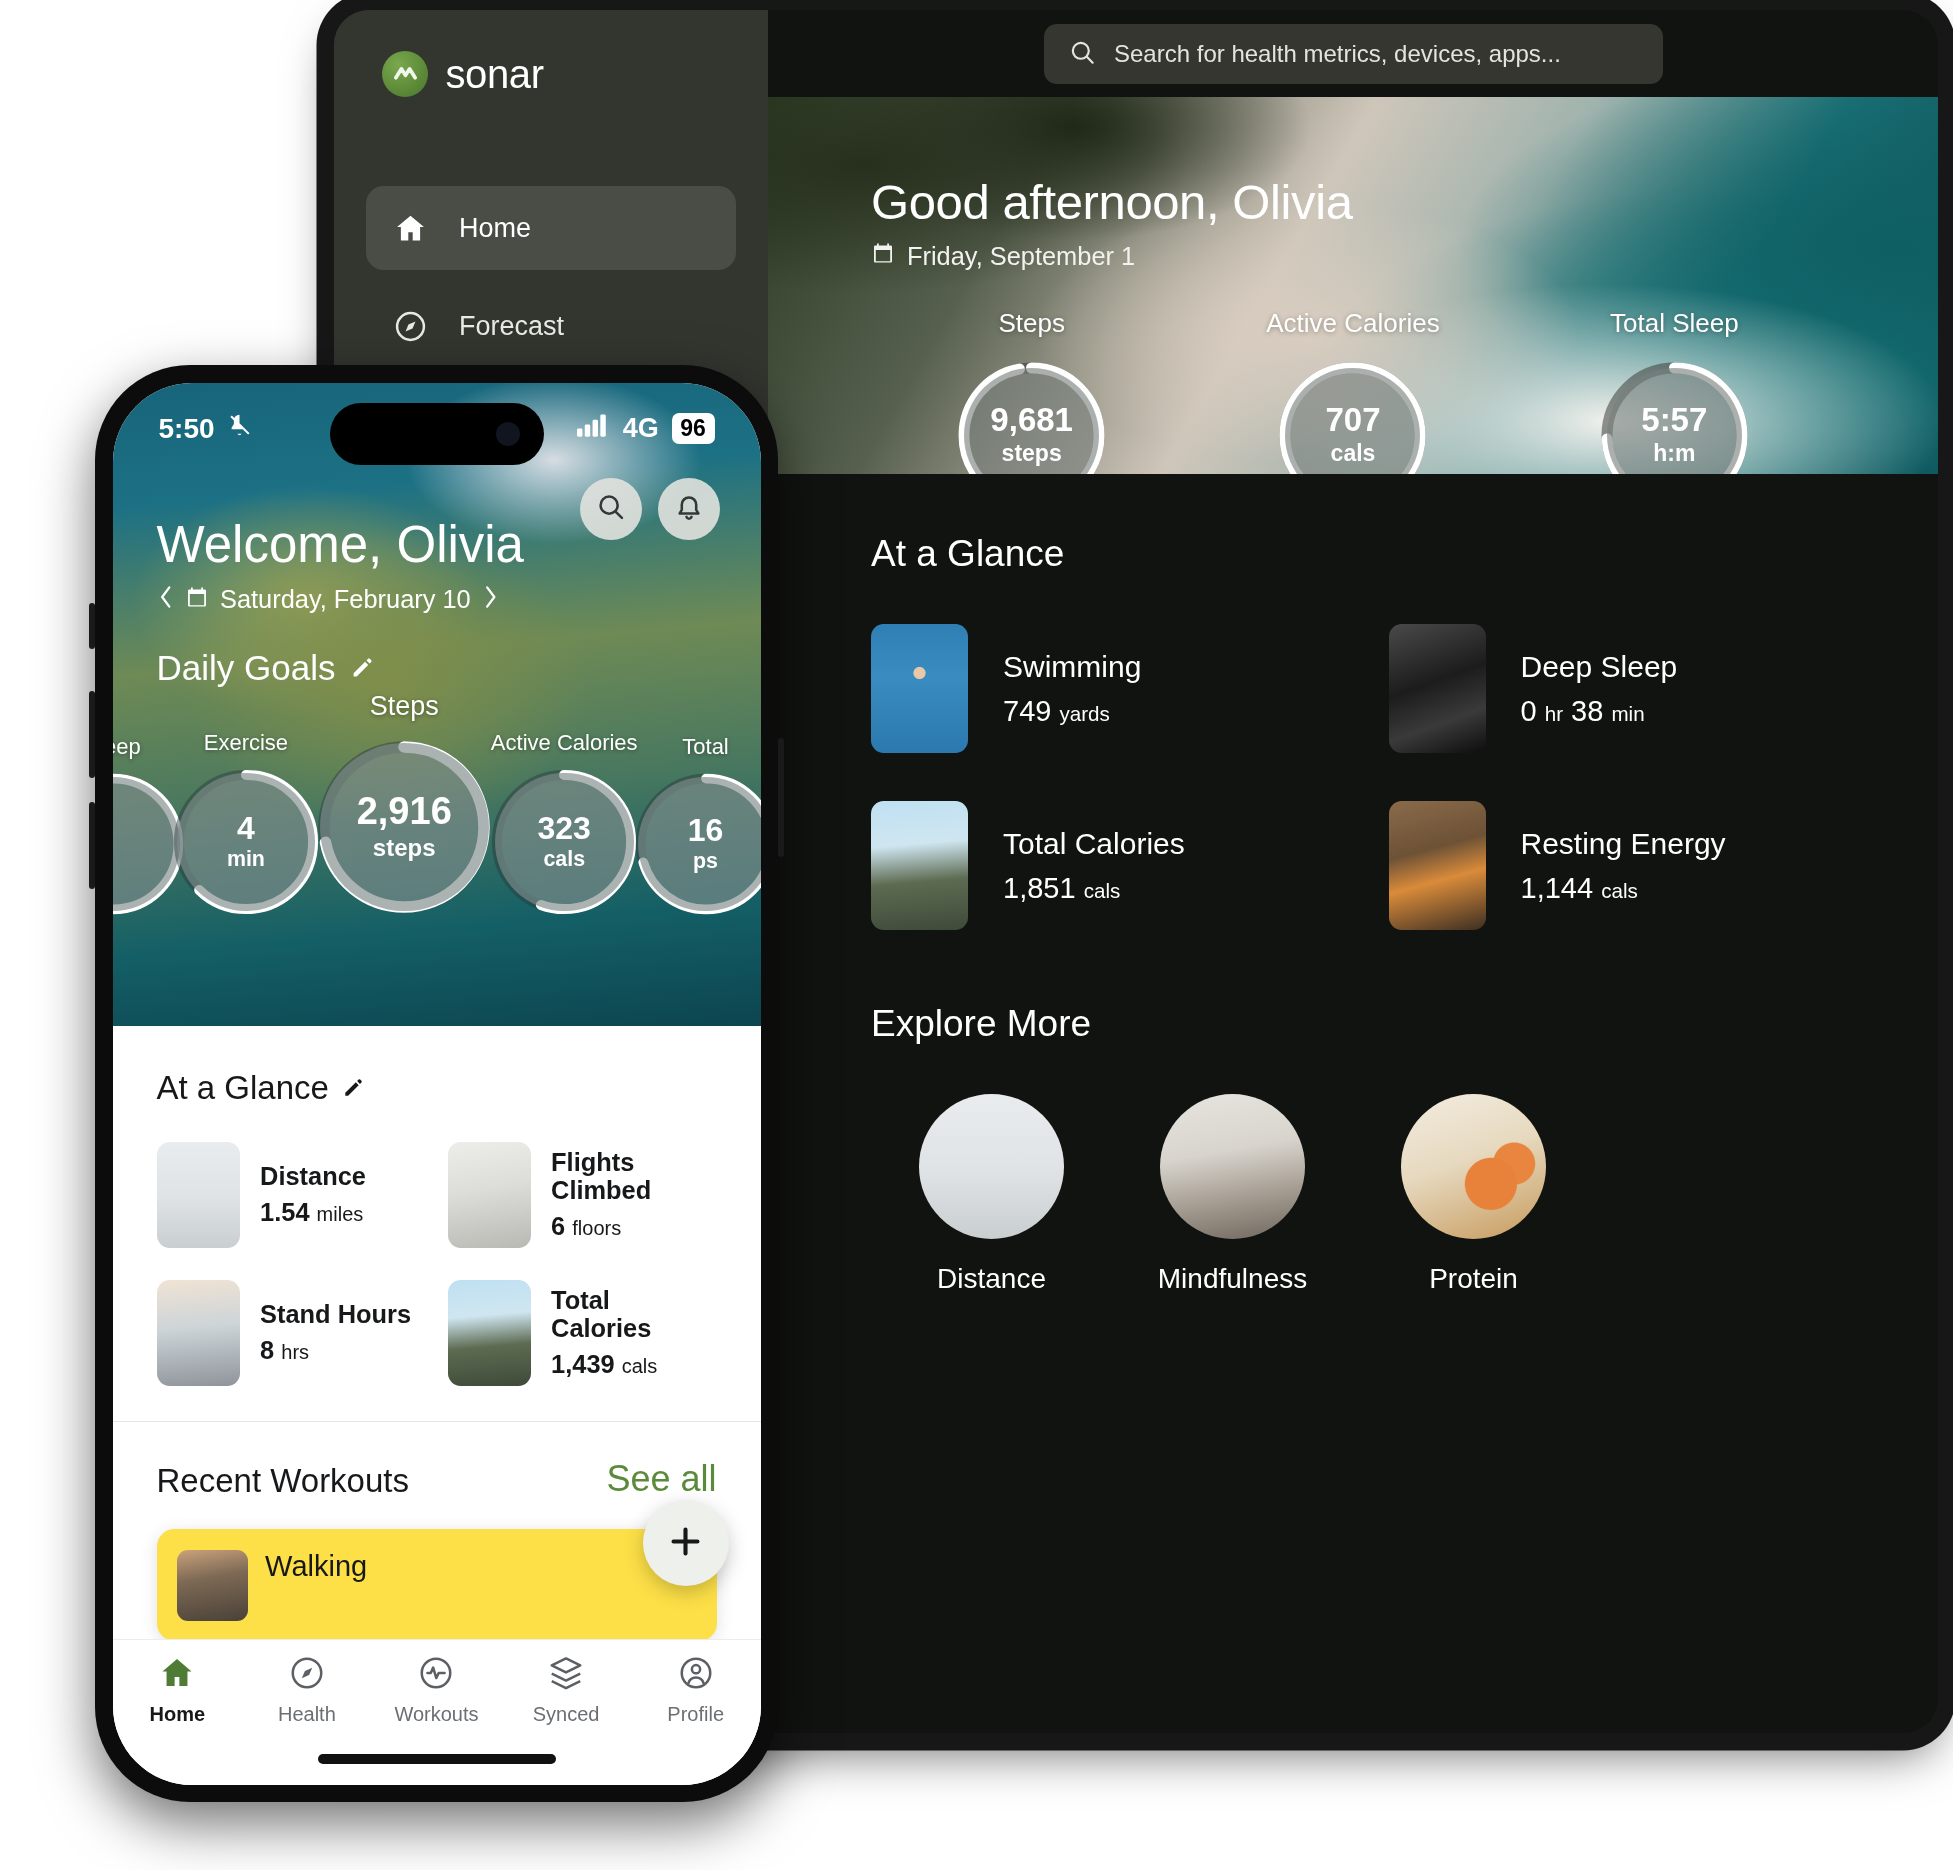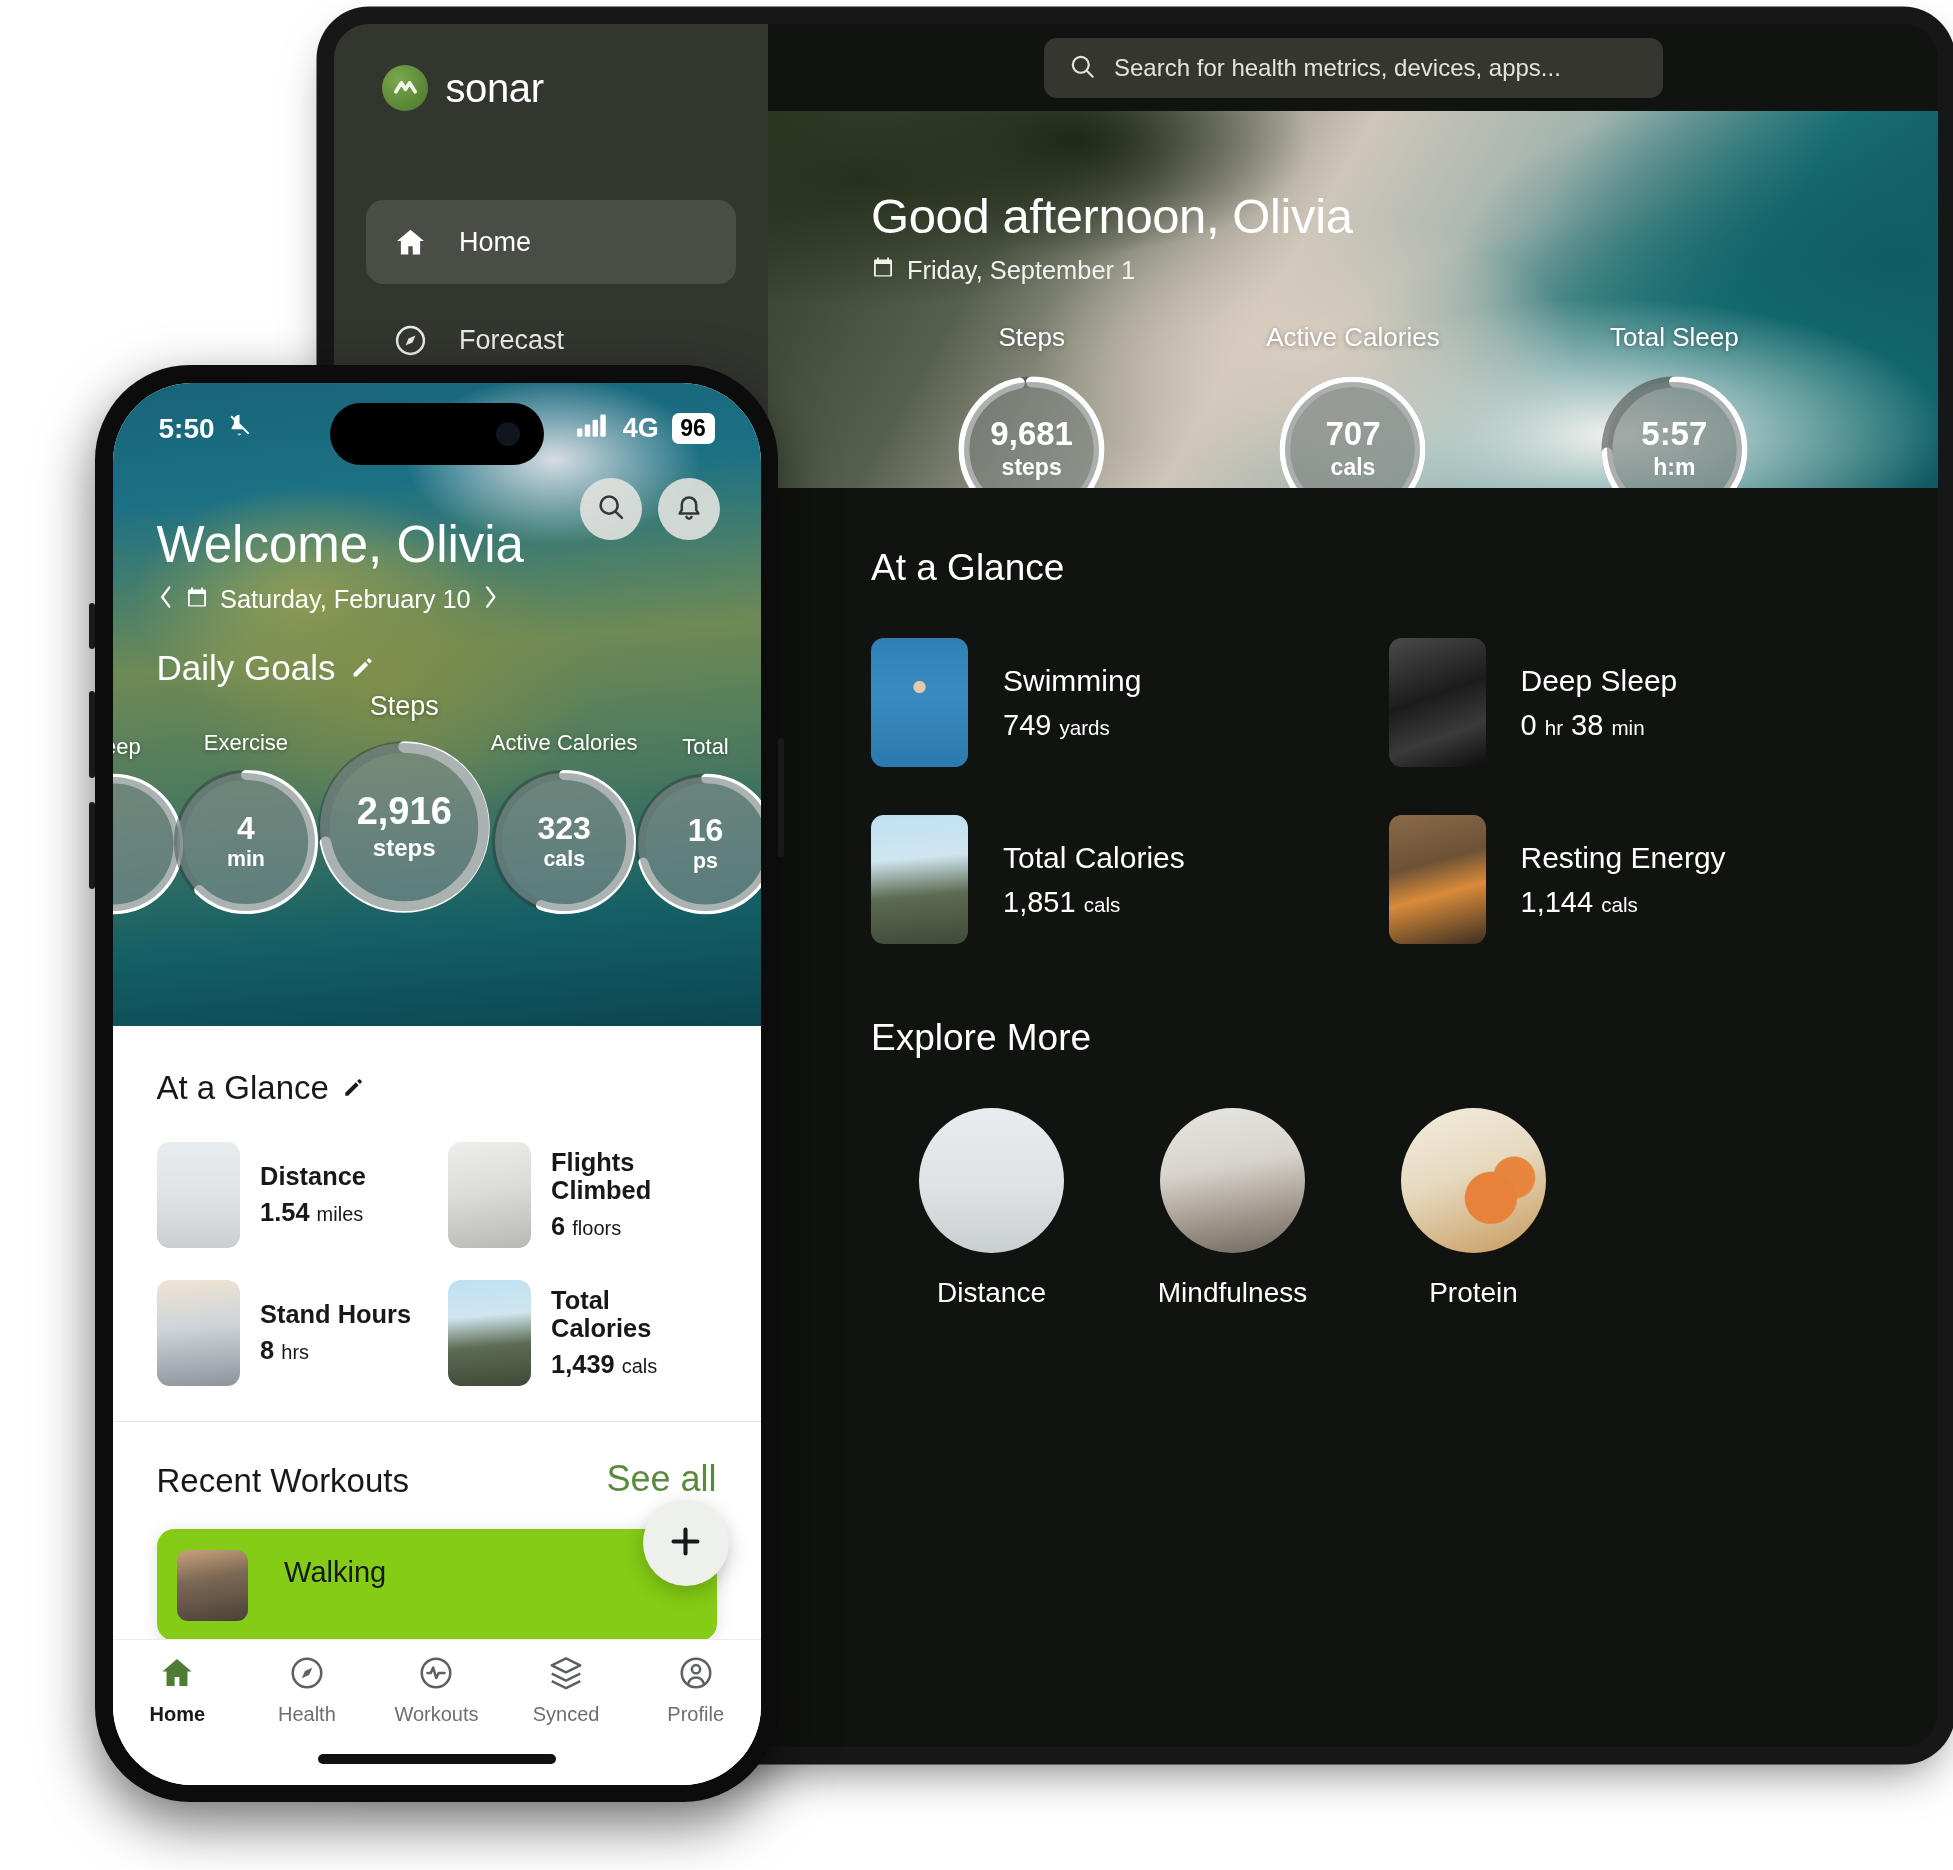--- a/index.html
+++ b/index.html
@@ -6,21 +6,21 @@
   html, body {
     width: 1953px; height: 1870px;
     background: #ffffff;
     font-family: "Liberation Sans", sans-serif;
     overflow: hidden;
   }
   #stage { position: relative; width: 1953px; height: 1870px; background:#fff; }
 
   
   #desktop-window{
-    position:absolute; left:334px; top:24px; width:1604px; height:1723px;
+    position:absolute; left:334px; top:10px; width:1604px; height:1723px;
     background:#2f312d; border-radius:35px;
     box-shadow:0 0 0 17.5px #161716, 0 20.6px 48px rgba(0,0,0,.55);
     overflow:hidden;
     display:flex;
   }
   #sidebar{
     width:434px; flex:0 0 434px; background:#33352f; padding:41px 32px 0 32px;
     position:relative; z-index:3;
   }
   .brand{ display:flex; align-items:center; gap:17.5px; padding-left:16px; margin-bottom:89px;}
@@ -167,22 +167,22 @@
   .ph-glance{ display:grid;grid-template-columns:1fr 1fr; gap:32px 22px; margin-top:35px;}
   .pg-card{ display:flex;align-items:center;gap:20.6px;}
   .pg-thumb{ width:83px;height:106px;border-radius:12.7px;overflow:hidden;flex:0 0 83px;}
   .pg-name{ font-size:25.4px;color:#17181a;font-weight:700;line-height:1.12;}
   .pg-val{ font-size:25.4px;color:#17181a;font-weight:700;margin-top:8px;}
   .pg-val .u{ font-size:20px;font-weight:400;}
   .ph-divider{ height:0.8px;background:#e6e6e6; margin:35px -44px 0 -44px;}
   .ph-rw-head{ display:flex;align-items:flex-end;justify-content:space-between; margin-top:37px;}
   .rw-title{ font-size:33px;color:#17181a;}
   .rw-seeall{ font-size:36px;color:#5b8a3c;}
-  .rw-card{ margin-top:29px; background:#84cc16; border-radius:17.5px; box-shadow:0 3.2px 17.5px rgba(0,0,0,.12);
-     padding:20.6px; display:flex; align-items:flex-end; gap:36px;}
+  .rw-card{ margin-top:29px; background:#fde047; border-radius:17.5px; box-shadow:0 3.2px 17.5px rgba(0,0,0,.12);
+     padding:20.6px; display:flex; align-items:flex-start; gap:17px;}
   .rw-thumb{ width:71px;height:71px;border-radius:11px;overflow:hidden;flex:0 0 71px;}
   .rw-name{ font-size:29px;color:#17181a;}
   .rw-sub{ font-size:22px;color:#5c5f63;margin-top:6.4px;}
   .fab{ position:absolute; right:32px; bottom:199px; width:86px;height:86px;border-radius:50%;
     background:#eef0ec; box-shadow:0 6.4px 20.6px rgba(0,0,0,.22); display:flex;align-items:center;justify-content:center; z-index:9;}
   #ph-nav{
     position:absolute;left:0;right:0;bottom:0;height:146px;background:#fff;
     border-top:0.8px solid #ececec; display:flex;align-items:flex-start;padding-top:14.3px; z-index:8;
   }
   .nv{ flex:1; display:flex;flex-direction:column;align-items:center;gap:8px;}

